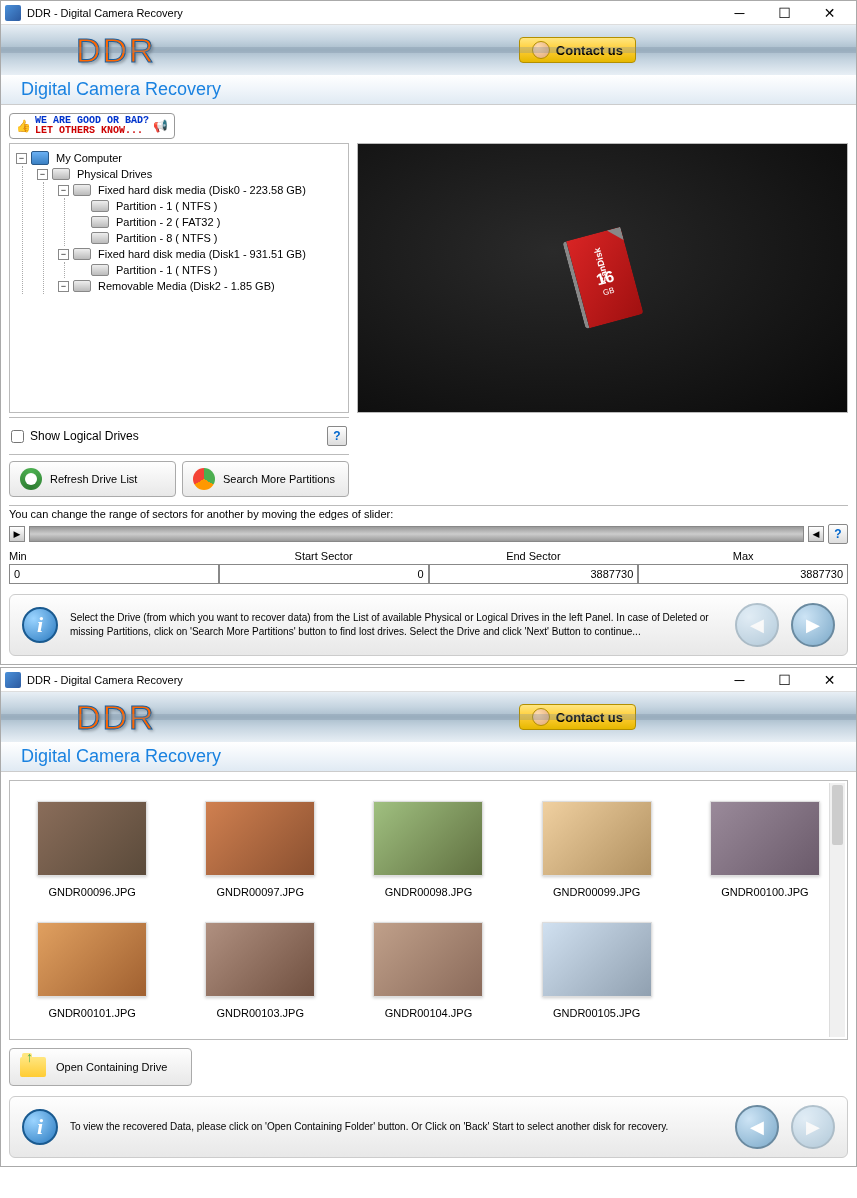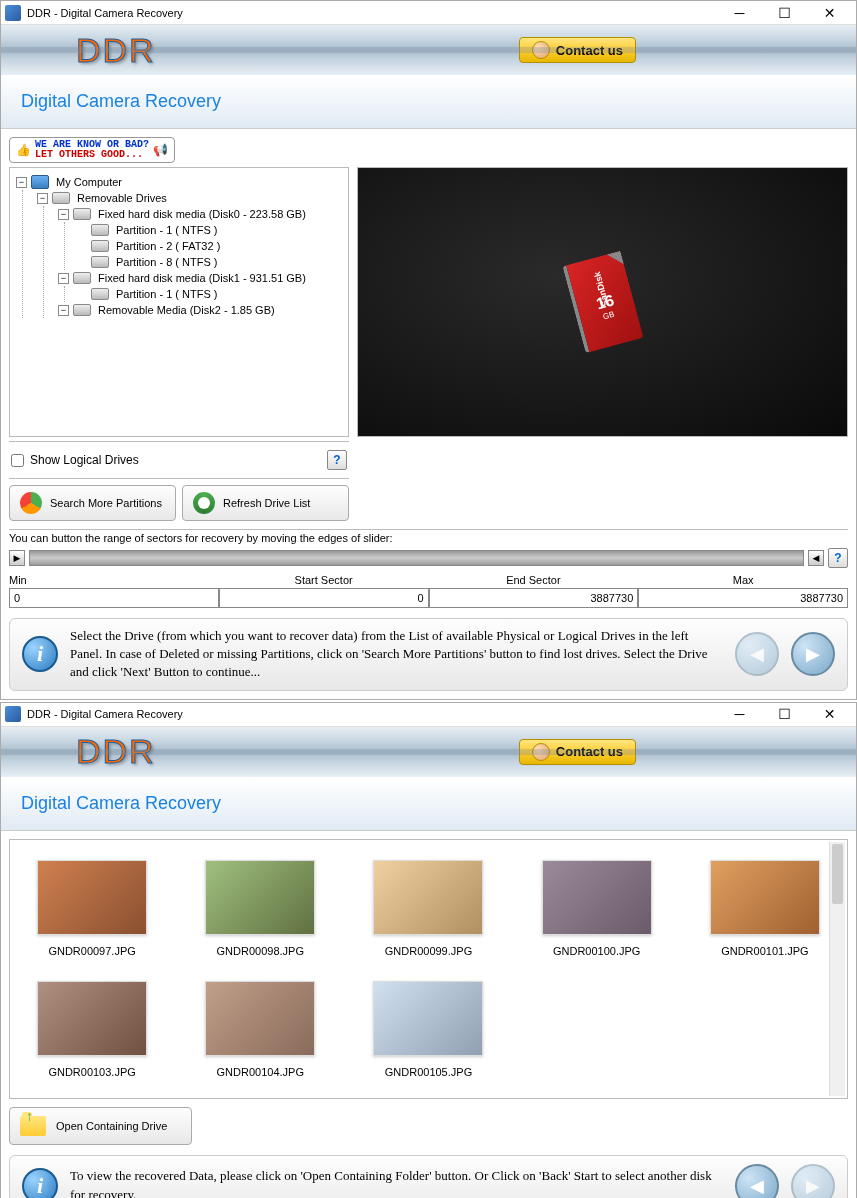--- a/index.html
+++ b/index.html
@@ -7,21 +7,21 @@
 .window { border: 1px solid #aaa; background: #fff; }
 .titlebar { height: 24px; background: #fff; display: flex; align-items: center; padding: 0 4px; border-bottom: 1px solid #ddd; }
 .titlebar .app-icon { width: 16px; height: 16px; background: linear-gradient(135deg,#4a90d9,#2c5aa0); border-radius: 2px; margin-right: 6px; }
 .titlebar .title-text { font-size: 11px; flex: 1; }
 .titlebar .win-btn { width: 45px; height: 22px; display: flex; align-items: center; justify-content: center; cursor: pointer; font-size: 14px; }
 .header-banner { height: 50px; background: linear-gradient(180deg,#e8eff5 0%,#c5d4e0 30%,#a8bccb 50%,#c5d4e0 70%,#e8eff5 100%); display: flex; align-items: center; padding: 0 20px; position: relative; overflow: hidden; }
 .header-banner::before { content:""; position:absolute; left:0; right:0; top:22px; height:6px; background:rgba(120,140,160,0.3); }
 .ddr-logo { font-family: Impact, "Arial Black", sans-serif; font-size: 34px; letter-spacing: 2px; color: #ff6600; -webkit-text-stroke: 1px #1a5f9e; text-shadow: 2px 2px 3px rgba(0,0,0,0.3); margin-left: 55px; }
 .contact-btn { margin-left: auto; margin-right: 200px; background: linear-gradient(180deg,#ffe680,#ffcc33,#e6b800); border: 1px solid #b38f00; border-radius: 4px; padding: 3px 12px; display: flex; align-items: center; gap: 6px; font-size: 13px; font-weight: bold; cursor: pointer; }
 .contact-icon { width:18px; height:18px; border-radius:50%; background: radial-gradient(circle at 30% 30%, #ffdbac, #e0a878); border:1px solid #b38f00; }
-.sub-banner { height: 54px; background: linear-gradient(180deg,#fff 0%,#f0f5fa 50%,#e0eaf3 100%); display: flex; align-items: center; padding: 0 20px; border-bottom: 1px solid #ccc; }
+.sub-banner { height: 30px; background: linear-gradient(180deg,#fff 0%,#f0f5fa 50%,#e0eaf3 100%); display: flex; align-items: center; padding: 0 20px; border-bottom: 1px solid #ccc; }
 .sub-banner .subtitle { color: #1a82e0; font-size: 18px; font-weight: 500; }
 .content { padding: 8px; background: #fff; }
 .good-bad { border: 1px solid #999; border-radius: 4px; padding: 2px 6px; display: inline-flex; align-items: center; gap: 4px; margin-bottom: 4px; cursor:pointer; background:#fff; }
 .good-bad .gb1 { font-family: "Courier New", monospace; font-size: 10px; font-weight: bold; color:#0033cc; }
 .good-bad .gb2 { font-family: "Courier New", monospace; font-size: 10px; font-weight: bold; color:#cc0000; }
 .main-row1 { display: flex; gap: 8px; }
 .tree-panel { width: 340px; border: 1px solid #bbb; background: #fff; height: 270px; overflow: auto; padding: 6px 0; }
 .tree-panel ul { list-style: none; }
 .tree-node { display: flex; align-items: center; gap: 4px; padding: 1px 0; font-size: 11px; white-space: nowrap; }
 .tree-node .label { cursor: pointer; padding: 1px 3px; }
@@ -49,21 +49,21 @@
 .slider-row { display:flex; align-items:center; gap:4px; margin-bottom:6px; }
 .slider-arrow { width:16px; height:16px; border:1px solid #888; background: linear-gradient(#fff,#ccc); display:flex; align-items:center; justify-content:center; font-size:9px; cursor:pointer; }
 .slider-track { flex:1; height:16px; border:1px solid #888; background: linear-gradient(180deg,#999,#ccc,#999); position:relative; }
 .sector-labels { display: flex; gap: 0; }
 .sector-col { flex:1; }
 .sector-col label { font-size:11px; display:block; text-align:center; margin-bottom:2px; }
 .sector-col input { width:100%; border:1px solid #888; padding:3px 4px; font-size:11px; text-align:right; background:#fff; }
 .sector-col input[readonly] { background:#fff; }
 .info-footer { margin-top:10px; background: linear-gradient(180deg,#fefefe,#e8e8e8); border:1px solid #ccc; border-radius:6px; padding:8px 12px; display:flex; align-items:center; gap:12px; }
 .info-icon { width:36px; height:36px; border-radius:50%; background: radial-gradient(circle at 30% 30%,#9bd4ff,#2a7ac0); display:flex; align-items:center; justify-content:center; color:#fff; font-size:22px; font-weight:bold; font-style:italic; font-family:Georgia,serif; border:2px solid #1a5a90; }
-.info-text { flex:1; font-size:13px; line-height:1.4;font-family:Liberation Serif, serif; }
+.info-text { flex:1; font-size:10px; line-height:1.4; }
 .nav-btn { width:44px; height:44px; border-radius:50%; background: radial-gradient(circle at 30% 30%,#cde4f5,#7aa8c8); border:2px solid #6a8aa0; display:flex; align-items:center; justify-content:center; font-size:18px; color:#fff; cursor:pointer; }
 .nav-btn.disabled { opacity:.5; cursor:default; }
 .thumbs-panel { border:1px solid #bbb; padding: 20px 12px; background:#fff; position:relative; }
 .thumbs-grid { display:grid; grid-template-columns: repeat(5, 1fr); gap: 24px 28px; }
 .thumb-item { text-align:center; }
 .thumb-img { width:110px; height:75px; margin:0 auto 10px; border:1px solid #ddd; box-shadow: 0 1px 3px rgba(0,0,0,0.2); background:#aaa; }
 .thumb-label { font-size:11px; }
 .scroll-v { position:absolute; right:2px; top:2px; bottom:2px; width:16px; background:#f0f0f0; border-left:1px solid #ddd; }
 .scroll-v .sthumb { position:absolute; left:2px; right:2px; top:2px; height:60px; background:#ccc; border-radius:2px; }
 .open-folder-btn { margin-top:8px; border:1px solid #aaa; border-radius:4px; background: linear-gradient(180deg,#fefefe,#e8e8e8); display:inline-flex; align-items:center; gap:10px; padding:8px 24px 8px 10px; font-size:11px; cursor:pointer; }
@@ -100,41 +100,41 @@
       <span>Contact us</span>
     </div>
   </div>
   <div class="sub-banner">
     <div class="subtitle">Digital Camera Recovery</div>
   </div>
   <div class="content">
     <div class="good-bad">
       <span>👍</span>
       <span style="display:flex;flex-direction:column;line-height:1;">
-        <span class="gb1">WE ARE KNOW OR BAD?</span>
-        <span class="gb2">LET OTHERS GOOD...</span>
+        <span class="gb1">WE ARE GOOD OR BAD?</span>
+        <span class="gb2">LET OTHERS KNOW...</span>
       </span>
       <span>📢</span>
     </div>
 
     <div class="main-row1">
       <div class="tree-panel">
         <ul>
           <li>
             <div class="tree-node" style="padding-left:6px;">
               <span class="tree-toggle">−</span>
               <span class="comp-icon"></span>
               <span class="label">My Computer</span>
             </div>
             <ul class="dots" style="margin-left:12px;">
               <li>
                 <div class="tree-node" style="padding-left:6px;">
                   <span class="tree-toggle">−</span>
                   <span class="drive-icon"></span>
-                  <span class="label">Removable Drives</span>
+                  <span class="label">Physical Drives</span>
                 </div>
                 <ul class="dots" style="margin-left:12px;">
                   <li>
                     <div class="tree-node" style="padding-left:6px;">
                       <span class="tree-toggle">−</span>
                       <span class="drive-icon"></span>
                       <span class="label">Fixed hard disk media (Disk0 - 223.58 GB)</span>
                     </div>
                     <ul class="dots" style="margin-left:12px;">
                       <li>
@@ -198,31 +198,31 @@
     <div class="row2">
       <div class="left-controls">
         <div class="logical-row">
           <input type="checkbox" style="">
           <label>Show Logical Drives</label>
           <div style="flex:1"></div>
           <div class="help-btn">?</div>
         </div>
         <div class="action-btns">
           <div class="action-btn">
+            <span class="refresh-icon"></span>
+            <span>Refresh Drive List</span>
+          </div>
+          <div class="action-btn">
             <span class="pie-icon"></span>
             <span>Search More Partitions</span>
           </div>
-          <div class="action-btn">
-            <span class="refresh-icon"></span>
-            <span>Refresh Drive List</span>
-          </div>
         </div>
       </div>
       <div class="sector-panel">
-        <div class="sector-instruct">You can button the range of sectors for recovery by moving the edges of slider:</div>
+        <div class="sector-instruct">You can change the range of sectors for another by moving the edges of slider:</div>
         <div class="slider-row">
           <div class="slider-arrow">▶</div>
           <div class="slider-track"></div>
           <div class="slider-arrow">◀</div>
           <div class="help-btn">?</div>
         </div>
         <div class="sector-labels">
           <div class="sector-col">
             <label style="text-align:left;">Min</label>
             <input readonly="" style="text-align: left;" value="0">
@@ -267,20 +267,24 @@
       <span>Contact us</span>
     </div>
   </div>
   <div class="sub-banner">
     <div class="subtitle">Digital Camera Recovery</div>
   </div>
   <div class="content">
     <div class="thumbs-panel">
       <div class="thumbs-grid" id="thumbs-grid">
           <div class="thumb-item">
+            <div class="thumb-img ph0"></div>
+            <div class="thumb-label">GNDR00096.JPG</div>
+          </div>
+          <div class="thumb-item">
             <div class="thumb-img ph1"></div>
             <div class="thumb-label">GNDR00097.JPG</div>
           </div>
           <div class="thumb-item">
             <div class="thumb-img ph2"></div>
             <div class="thumb-label">GNDR00098.JPG</div>
           </div>
           <div class="thumb-item">
             <div class="thumb-img ph3"></div>
             <div class="thumb-label">GNDR00099.JPG</div>

